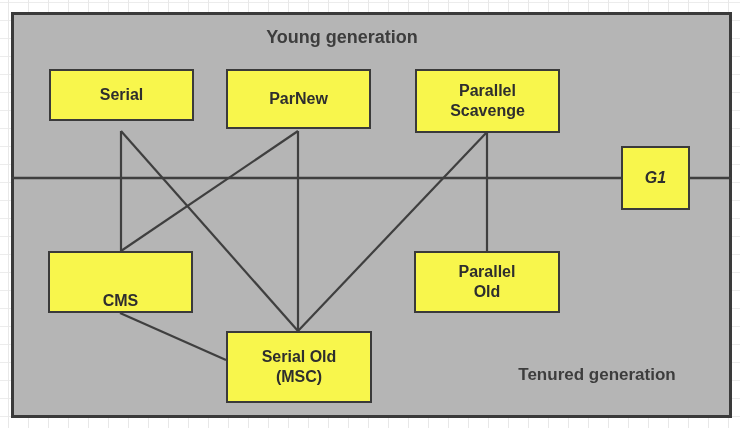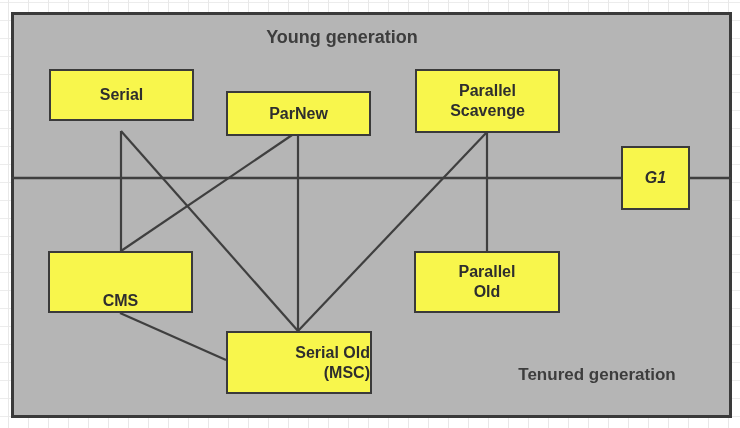--- a/index.html
+++ b/index.html
@@ -46,26 +46,26 @@
     flex-direction: column;
     align-items: center;
     justify-content: center;
     font-weight: bold;
     font-size: 16px;
     line-height: 20px;
     color: #2e2e2e;
     text-align: center;
   }
   .box-serial            { left: 49px;  top: 69px;  width: 145px; height: 52px; }
-  .box-parnew            { left: 226px; top: 69px;  width: 145px; height: 45px; margin-top: 22px; }
+  .box-parnew            { left: 226px; top: 69px;  width: 145px; height: 60px; }
   .box-parallel-scavenge { left: 415px; top: 69px;  width: 145px; height: 64px; }
   .box-g1                { left: 621px; top: 146px; width: 69px;  height: 64px; font-style: italic; }
   .box-cms               { left: 48px;  top: 251px; width: 145px; height: 62px; justify-content: flex-end; }
   .box-parallel-old      { left: 414px; top: 251px; width: 146px; height: 62px; }
-  .box-serial-old        { left: 226px; top: 331px; width: 146px; height: 63px; align-items: flex-end; }
+  .box-serial-old        { left: 226px; top: 331px; width: 146px; height: 72px; }
   .region-label {
     position: absolute;
     font-weight: bold;
     color: #3d3d3d;
     text-align: center;
   }
   .label-young {
     left: 252px;
     top: 27px;
     width: 180px;

